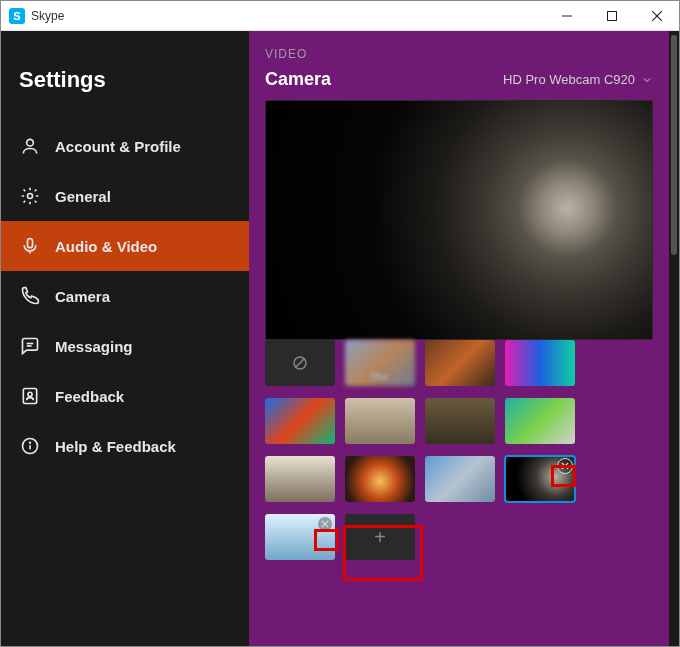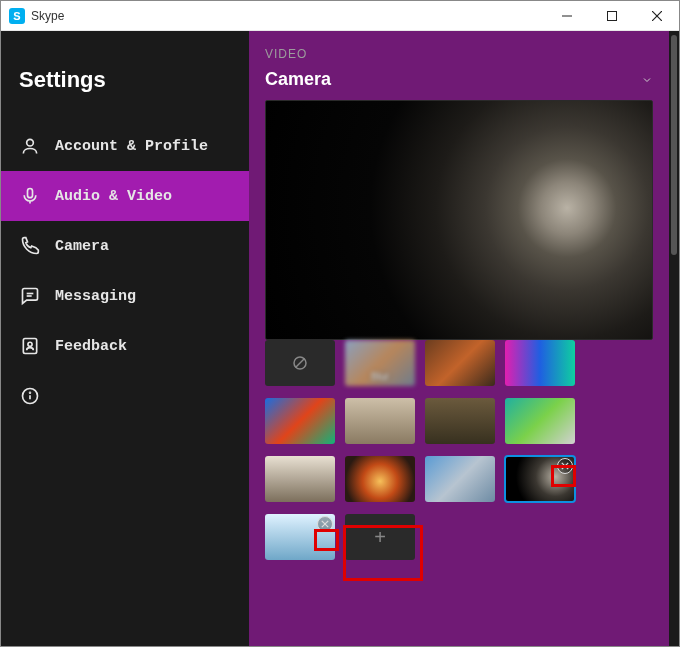--- a/index.html
+++ b/index.html
@@ -8,22 +8,22 @@
   .titlebar { height: 30px; display: flex; align-items: center; background: #fff; border-bottom: 1px solid #e8e8e8; }
   .titlebar .logo { width: 16px; height: 16px; border-radius: 3px; background: #00aff0; color: #fff; font-size: 11px; font-weight: bold; display: flex; align-items: center; justify-content: center; margin-left: 8px; }
   .titlebar .title { margin-left: 6px; font-size: 12px; color: #333; }
   .titlebar .spacer { flex: 1; }
   .titlebar .winbtn { width: 45px; height: 30px; display: flex; align-items: center; justify-content: center; color: #222; }
 
   .body { flex: 1; display: flex; background: #1a1a1a; min-height: 0; }
 
   .sidebar { width: 248px; background: #1a1a1a; color: #e6e6e6; padding-top: 20px; }
   .sidebar h1 { font-size: 22px; font-weight: 700; padding: 16px 18px 28px 18px; color: #fff; }
-  .nav-item { display: flex; align-items: center; height: 50px; padding: 0 18px; gap: 14px; cursor: pointer; color: #e6e6e6; font-family: Liberation Mono, monospace; }
-  .nav-item.active { background: #a21caf; }
+  .nav-item { display: flex; align-items: center; height: 50px; padding: 0 18px; gap: 14px; cursor: pointer; color: #e6e6e6; }
+  .nav-item.active { background: #c2410c; }
   .nav-item .nicon { width: 22px; height: 22px; display: flex; align-items: center; justify-content: center; color: #e6e6e6; }
   .nav-item .nlabel { font-size: 15px; font-weight: 600; }
 
   .main { flex: 1; position: relative; background: #701a75; color: #e6e6e6; display: flex; min-width: 0; }
   .main-inner { flex: 1; overflow-y: auto; padding: 12px 16px 24px 16px; }
   .scrollbar { width: 10px; background: #1a1a1a; padding: 4px 2px; }
   .scrollbar .thumb { background: #555; border-radius: 3px; height: 220px; }
 
   .section-label { font-size: 12px; letter-spacing: 1px; color: #9c9c9c; margin: 4px 0 8px 0; }
   .camera-row { display: flex; align-items: center; justify-content: space-between; margin-bottom: 10px; }
@@ -93,20 +93,29 @@
       <div class="nav-item">
         <span class="nicon">
           <svg width="20" height="20" viewBox="0 0 24 24" fill="none" stroke="currentColor" stroke-width="2">
               <circle cx="12" cy="8" r="4"></circle>
               <path d="M4 21c0-4 4-6 8-6s8 2 8 6"></path>
             </svg>
         </span>
         <span class="nlabel">Account &amp; Profile</span>
       </div>
 
+      <div class="nav-item">
+        <span class="nicon">
+          <svg width="20" height="20" viewBox="0 0 24 24" fill="none" stroke="currentColor" stroke-width="2">
+              <circle cx="12" cy="12" r="3"></circle>
+              <path d="M12 2v3M12 19v3M4.2 4.2l2.1 2.1M17.7 17.7l2.1 2.1M2 12h3M19 12h3M4.2 19.8l2.1-2.1M17.7 6.3l2.1-2.1"></path>
+            </svg>
+        </span>
+        <span class="nlabel">General</span>
+      </div>
 
 
       <div class="nav-item active">
         <span class="nicon">
           <svg width="20" height="20" viewBox="0 0 24 24" fill="none" stroke="currentColor" stroke-width="2">
               <rect x="9" y="3" width="6" height="11" rx="3"></rect>
               <path d="M5 11a7 7 0 0 0 14 0M12 18v3"></path>
             </svg>
         </span>
         <span class="nlabel">Audio &amp; Video</span>
@@ -145,30 +154,32 @@
       </div>
 
       <div class="nav-item">
         <span class="nicon">
           <svg width="20" height="20" viewBox="0 0 24 24" fill="none" stroke="currentColor" stroke-width="2">
               <circle cx="12" cy="12" r="9"></circle>
               <line x1="12" y1="11" x2="12" y2="16"></line>
               <circle cx="12" cy="8" r="0.5" fill="currentColor"></circle>
             </svg>
         </span>
+        <span class="nlabel">Help &amp; Feedback</span>
       </div>
     </div>
 
     <div class="main">
       <div class="main-inner">
         <div class="section-label">VIDEO</div>
 
         <div class="camera-row">
           <div class="cam-title">Camera</div>
           <div class="cam-select">
+            <span>HD Pro Webcam C920</span>
             <span>
               <svg width="12" height="12" viewBox="0 0 24 24" fill="none" stroke="#cfcfcf" stroke-width="2">
                   <polyline points="6 9 12 15 18 9"></polyline>
                 </svg>
             </span>
           </div>
         </div>
 
         <div class="preview"></div>
 

